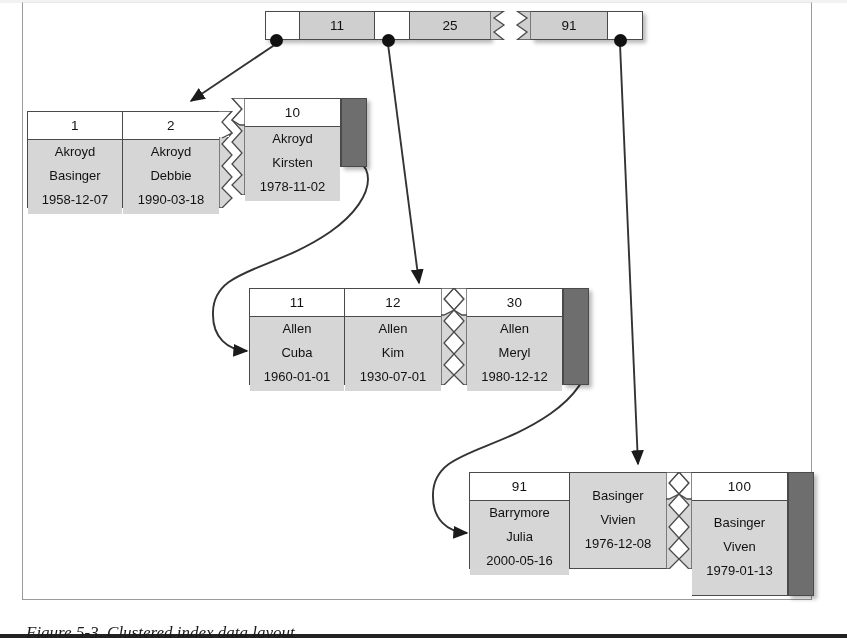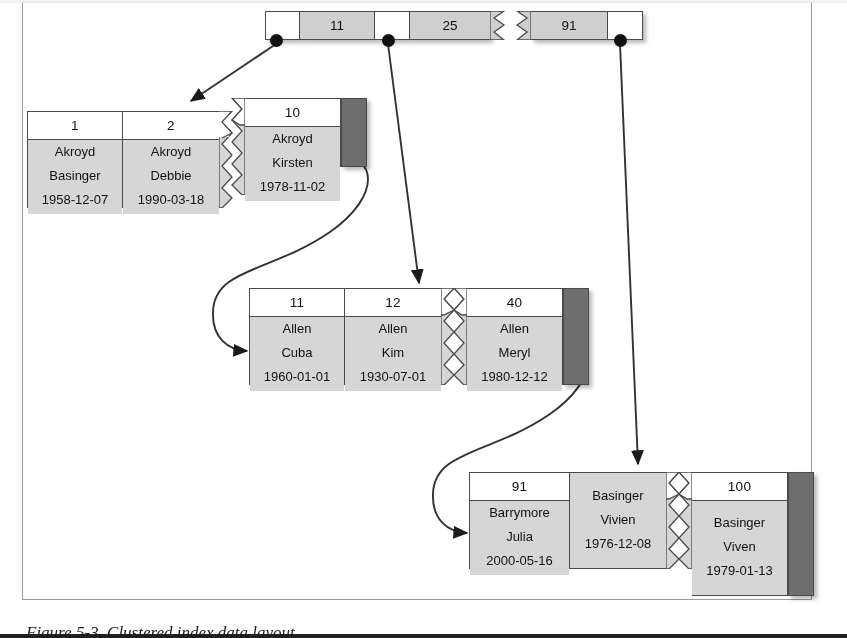--- a/index.html
+++ b/index.html
@@ -194,21 +194,21 @@
 </div>
 
 <div class="node" style="left:451px;top:288px;height:97px">
   <div class="tear" style="height:97px">
     <svg viewBox="0 0 16 97" preserveAspectRatio="none">
       <path d="M16,0 L3,0 L13,11 L3,22 L13,33 L3,44 L13,55 L3,66 L13,77 L3,87 L13,97 L16,97 Z" fill="#d6d6d6" stroke="#4a4a4a" stroke-width="1.3"></path>
       <path d="M16,0 L3,0 L13,11 L3,22 L11,27 L16,27 Z" fill="#ffffff" stroke="#4a4a4a" stroke-width="1.3"></path>
     </svg>
   </div>
   <div class="cell nosh" style="width:96px;border-left:none">
-    <div class="key">40</div>
+    <div class="key">30</div>
     <div class="body">
       <span>Allen</span>
       <span>Meryl</span>
       <span>1980-12-12</span>
     </div>
   </div>
   <div class="spine"></div>
 </div>
 
 <div class="node" style="left:469px;top:472px;height:97px">

